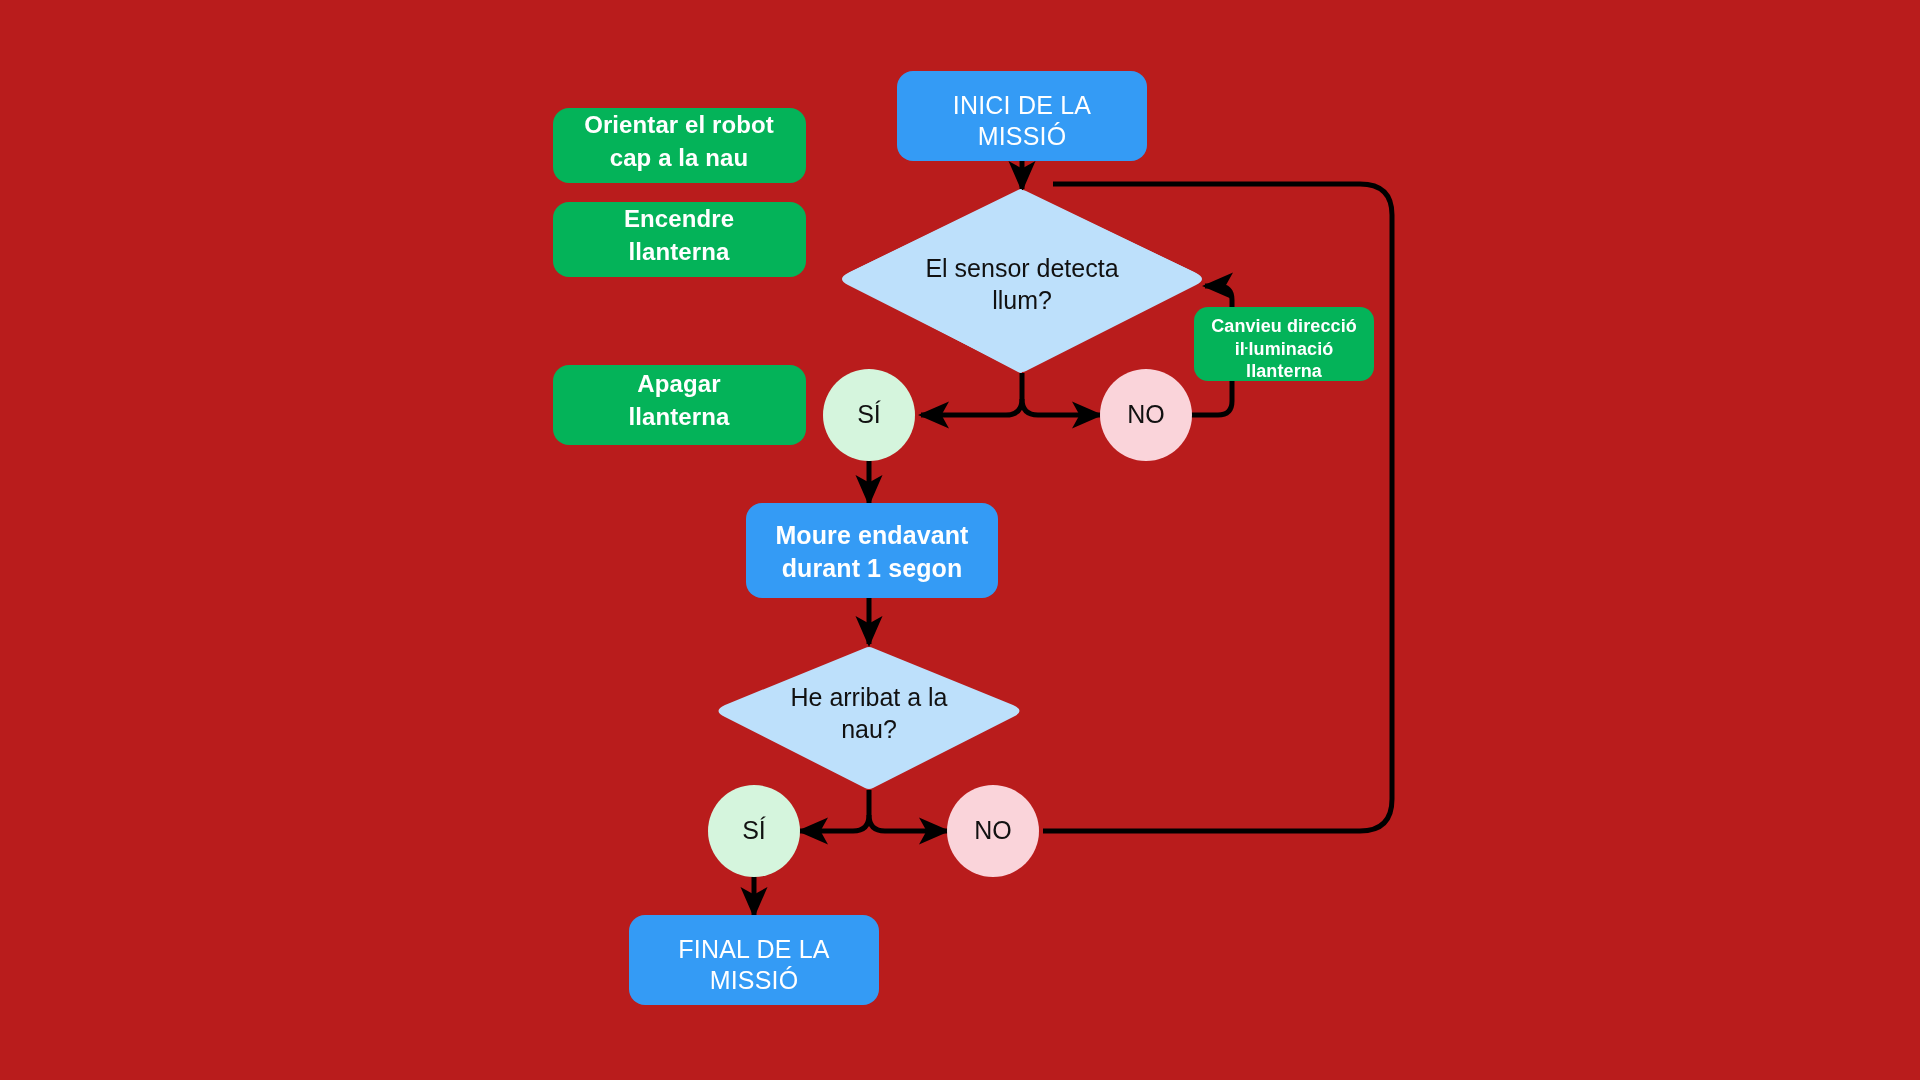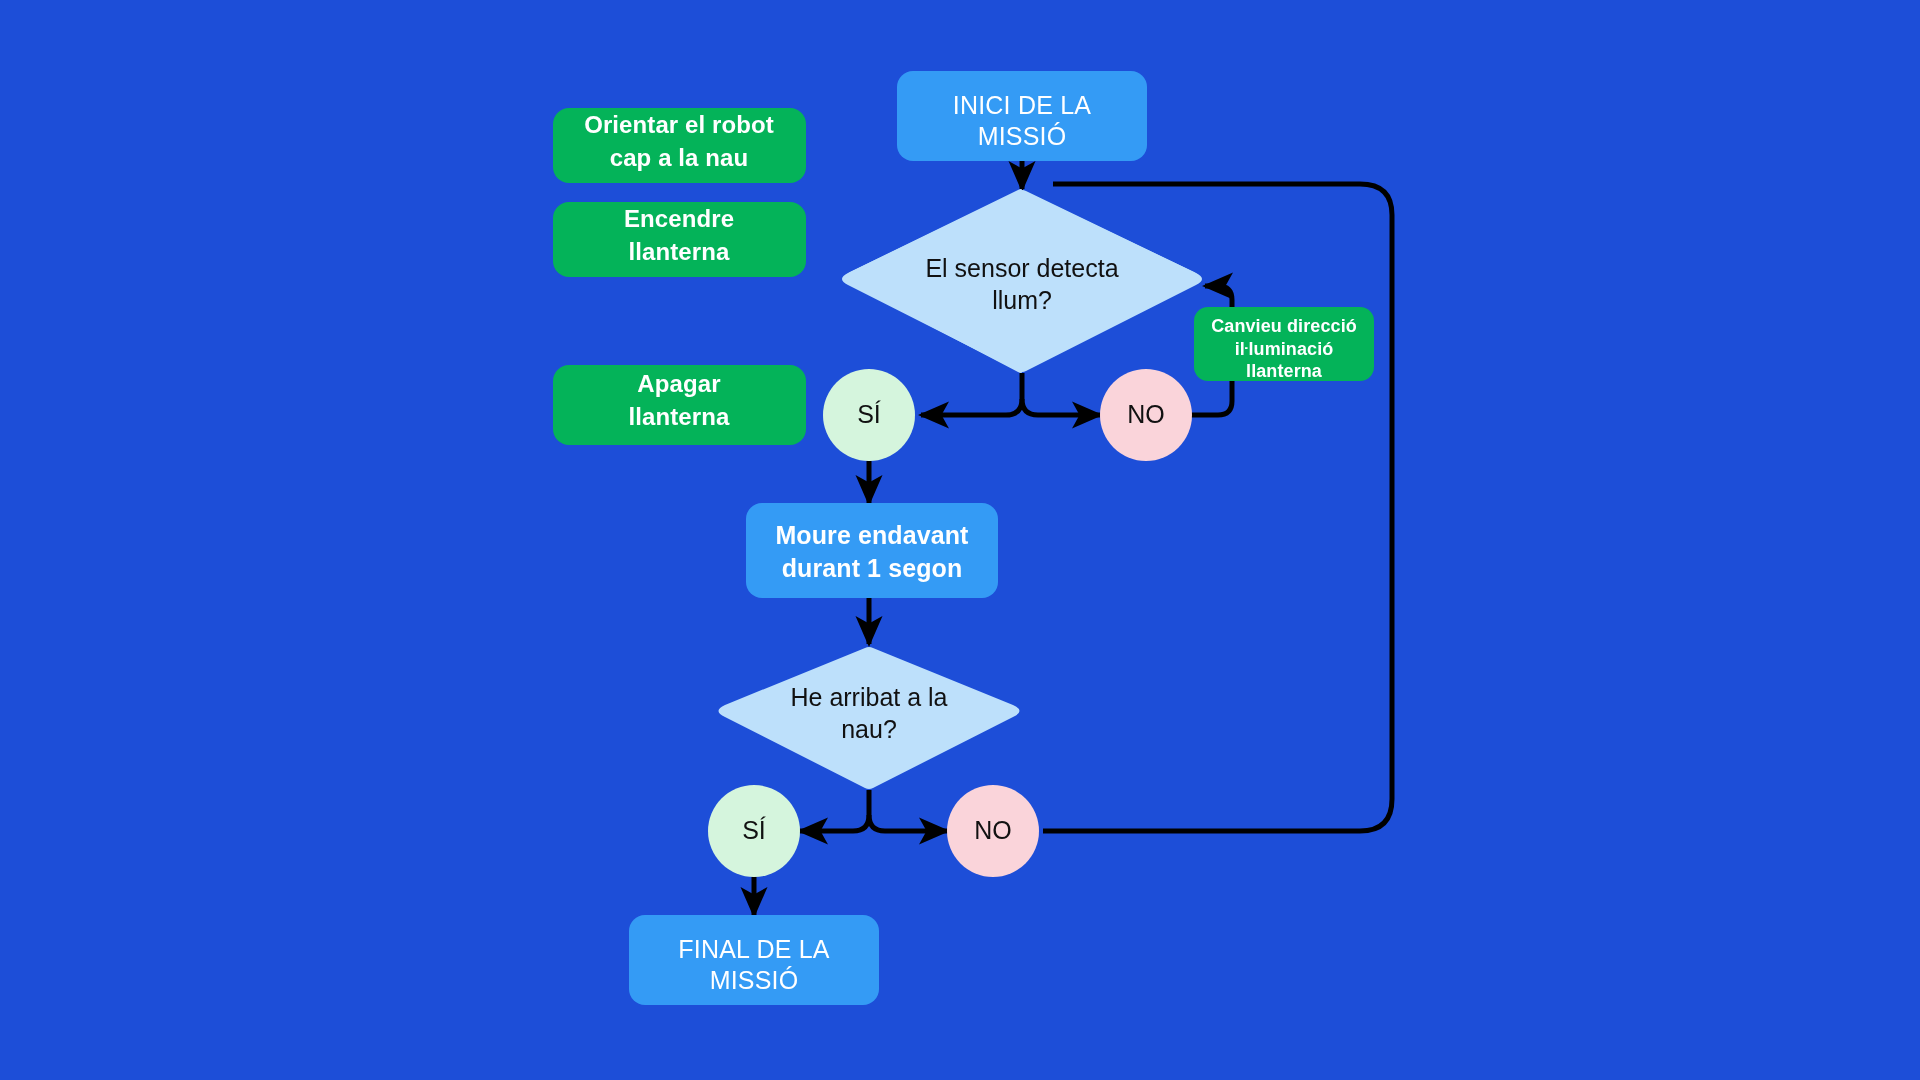--- a/index.html
+++ b/index.html
@@ -10,21 +10,21 @@
   body {
     width: 1920px;
     height: 1080px;
     font-family: "Liberation Sans", sans-serif;
     overflow: hidden;
   }
   #flow-root {
     position: relative;
     width: 1920px;
     height: 1080px;
-    background: #1d4ed8;
+    background: #b91c1c;
   }
   svg#flow-svg {
     display: block;
     width: 1920px;
     height: 1080px;
   }
   .node-label {
     font-family: "Liberation Sans", sans-serif;
     text-anchor: middle;
     dominant-baseline: middle;

